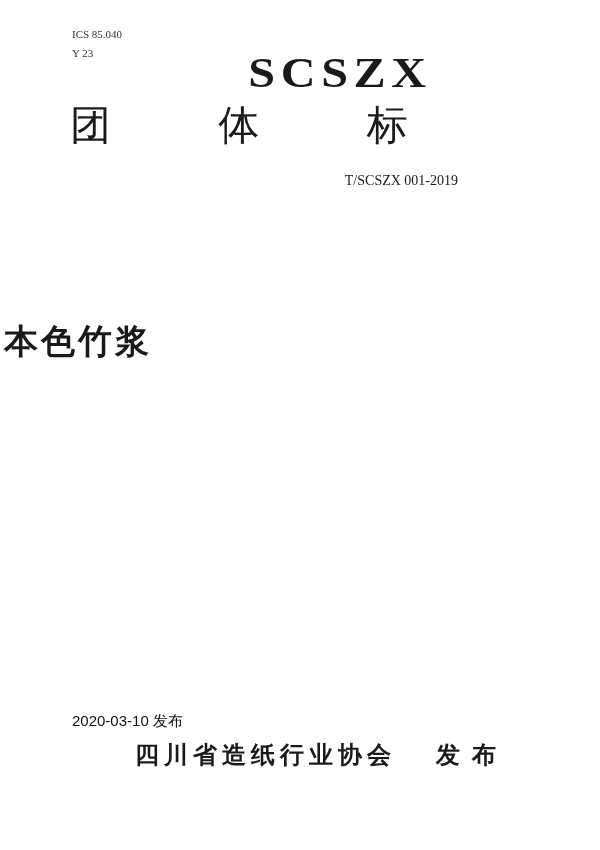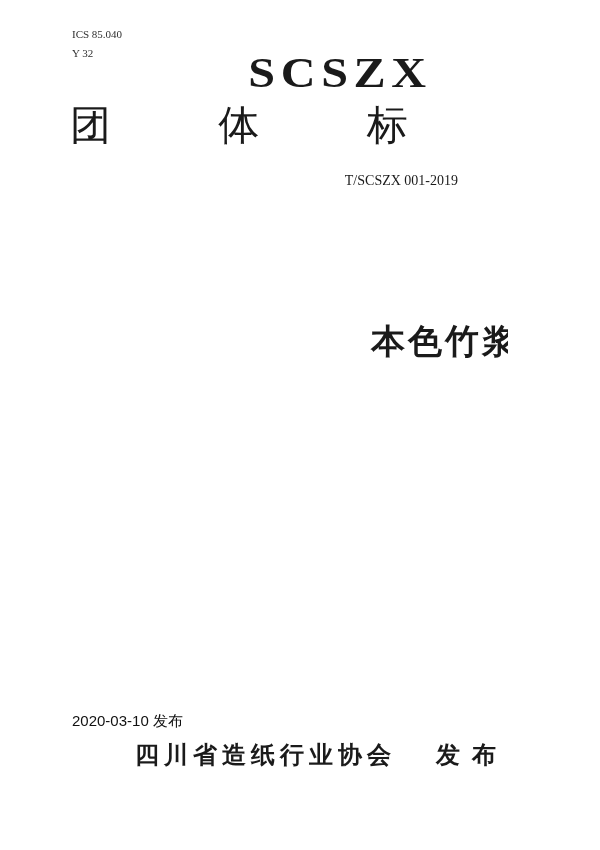--- a/index.html
+++ b/index.html
@@ -52,23 +52,23 @@
   .standard-number {
     position: absolute;
     top: 173px;
     right: 50px;
     font-size: 14px;
     font-family: "Liberation Serif", serif;
   }
   .title-cn {
     position: absolute;
     top: 319px;
-    left: 11px;
+    left: 4px;
     width: 100%;
-    text-align: right;
+    text-align: left;
     font-size: 34px;
     font-family: "Liberation Sans", sans-serif;
     font-weight: 600;
     letter-spacing: 3px;
   }
   .title-en {
     position: absolute;
     top: 365px;
     left: 0;
     width: 100%;
@@ -109,21 +109,21 @@
     letter-spacing: 12px;
   }
 </style>
 </head>
 <body>
 
 <div class="page">
 
   <div class="ics-block">
     <div>ICS 85.040</div>
-    <div>Y 32</div>
+    <div>Y 23</div>
   </div>
 
   <div class="logo">SCSZX</div>
 
   <div class="standard-type">
     <span>团</span>
     <span>体</span>
     <span>标</span>
     <span>准</span>
   </div>

